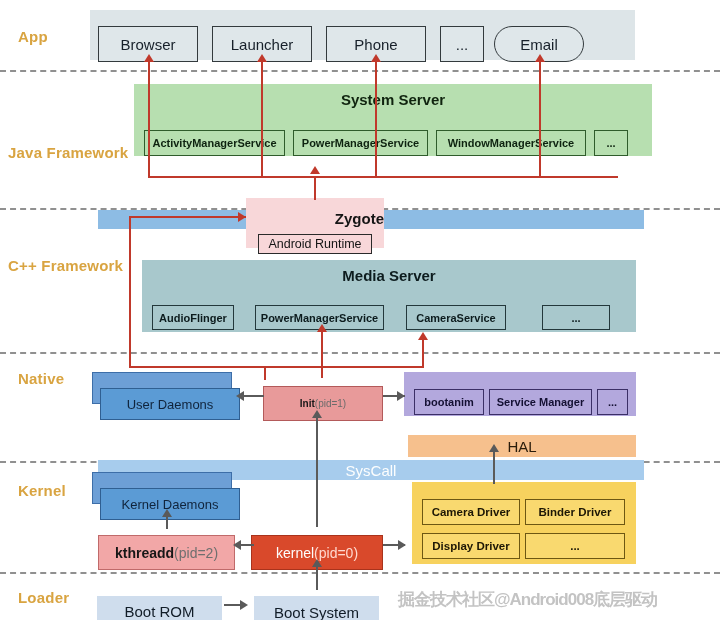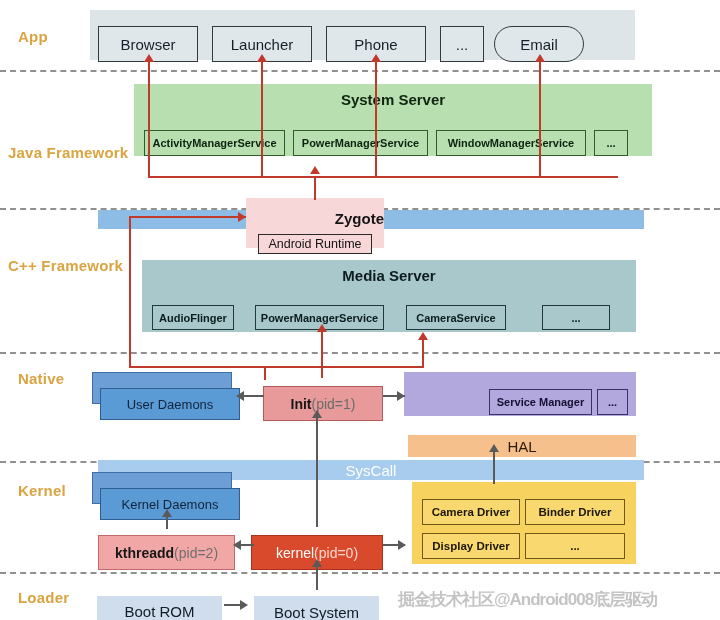--- a/index.html
+++ b/index.html
@@ -99,21 +99,21 @@
   }
 
   
   .daemon-back{background:#6d9fd6;border:1px solid #3d6ea8;}
   .daemon-front{
     background:#5b9bd5;border:1.3px solid #2f5f92;
     color:#10243c;font-size:13px;
   }
   .init-box{
     background:#e89a9a;border:1.3px solid #b35a5a;
-    color:#171717;font-size:14px;
+    color:#171717;font-size:10px;
   }
   .init-box b{font-weight:bold;}
   .init-box span.pid{color:#6b6b6b;font-weight:normal;}
 
   .purple-band{background:#b3a8dd;}
   .purple-box{
     background:#b3a8dd;border:1.3px solid #3b2f66;
     color:#141033;font-size:11px;font-weight:bold;
   }
 
@@ -220,20 +220,21 @@
 
   <div class="abs daemon-back" style="left:92px;top:372px;width:140px;height:32px;"></div>
   <div class="abs node daemon-front" style="left:100px;top:380px;width:140px;height:32px;">User Daemons</div>
 
   <div class="abs node init-box" style="left:263px;top:378px;width:120px;height:35px;">
     <b>Init</b>
       <span class="pid">(pid=1)</span>
   </div>
 
   <div class="abs purple-band" style="left:404px;top:372px;width:232px;height:44px;"></div>
+  <div class="abs node purple-box" style="left:414px;top:381px;width:70px;height:26px;">bootanim</div>
   <div class="abs node purple-box" style="left:489px;top:381px;width:103px;height:26px;">Service Manager</div>
   <div class="abs node purple-box" style="left:597px;top:381px;width:31px;height:26px;">...</div>
 
   <div class="abs node hal-bar" style="left:408px;top:427px;width:228px;height:22px;">HAL</div>
 
   <div class="abs node bar-sys" style="left:98px;top:452px;width:546px;height:20px;">SysCall</div>
 
   <div class="abs kdaemon-back" style="left:92px;top:472px;width:140px;height:32px;"></div>
   <div class="abs node kdaemon-front" style="left:100px;top:480px;width:140px;height:32px;">Kernel Daemons</div>
 

